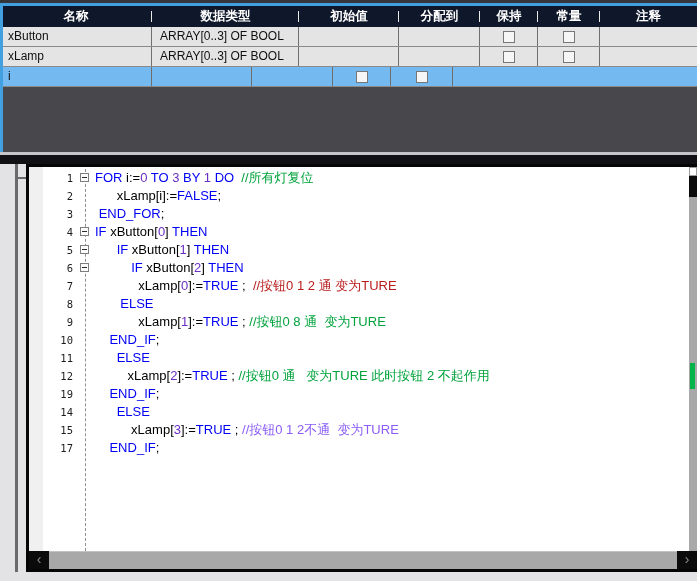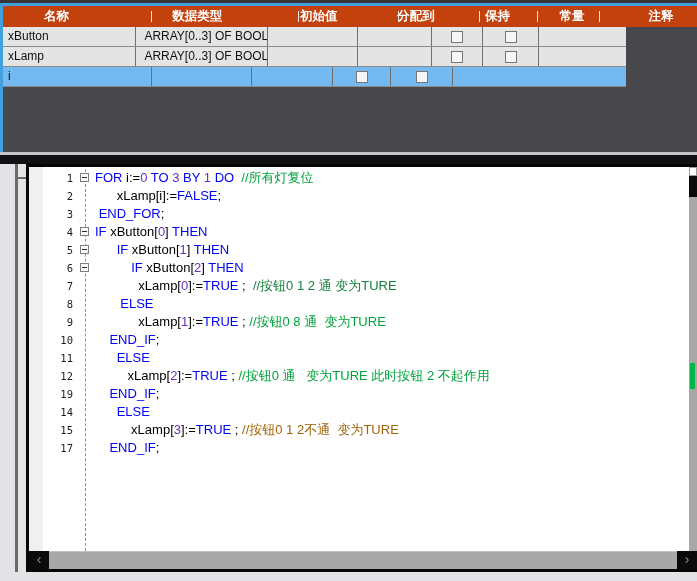--- a/index.html
+++ b/index.html
@@ -12,21 +12,21 @@
   .decl-table{position:absolute;left:0;top:0;width:697px;height:152px;background:#48484C;}
   .top-strip{position:absolute;left:0;top:0;width:697px;height:3px;background:#36363A;}
   .blue-top{position:absolute;left:0;top:3px;width:697px;height:3px;}
   .blue-left{position:absolute;left:0;top:3px;width:3px;height:149px;}
   .thead{position:absolute;left:0;top:6px;width:697px;height:21px;background:#3B3B3F;display:flex;}
   .th{
     box-sizing:border-box;height:21px;line-height:21px;text-align:center;
     color:#FFFFFF;font-size:12.5px;font-weight:600;overflow:hidden;white-space:nowrap;
   }
   .htick{position:absolute;top:5px;width:1px;height:11px;background:#E8E8E8;}
-  .tbody{position:absolute;left:0;top:27px;width:626px;}
+  .tbody{position:absolute;left:0;top:27px;width:697px;}
   .trow{display:flex;height:20px;background:#E4E4E4;border-bottom:1px solid #8A8A8A;box-sizing:border-box;}
   .trow.selected{background:#74B9EF;}
   .td{
     box-sizing:border-box;height:19px;line-height:19px;font-size:12px;color:#101010;
     padding-left:8px;border-right:1px solid #6F6F6F;overflow:hidden;white-space:nowrap;
   }
   .td:last-child{border-right:none;}
   .td.center{display:flex;align-items:center;justify-content:center;padding-left:0;}
   .checkbox{width:12px;height:12px;box-sizing:border-box;border:1px solid #777;background:#F6F6F6;}
   
@@ -63,21 +63,21 @@
   .hs-btn{flex:0 0 20px;height:18px;background:#0B0B0B;color:#8E8E8E;font-size:14px;line-height:17px;text-align:center;}
   .hs-track{flex:1 1 auto;background:#A8A8A8;border-top:1px solid #C2C2C2;}
 </style>
 </head>
 <body>
 
 <div class="screen">
 
   <div class="decl-table">
     <div class="top-strip"></div>
-    <div class="thead" style="background: #c2410c; gap: 30px;">
+    <div class="thead" style="background: #0f172a;">
         <div class="th" style="width: 152px;">名称</div>
         <div class="htick" style="left: 151px;"></div>
         <div class="th" style="width: 147px;">数据类型</div>
         <div class="htick" style="left: 298px;"></div>
         <div class="th" style="width: 100px;">初始值</div>
         <div class="htick" style="left: 398px;"></div>
         <div class="th" style="width: 81px;">分配到</div>
         <div class="htick" style="left: 479px;"></div>
         <div class="th" style="width: 58px;">保持</div>
         <div class="htick" style="left: 537px;"></div>
@@ -175,21 +175,21 @@
             <div class="cline">
               <span class="ln">6</span>
               <span class="foldc">
                 <span class="foldbox"></span>
               </span>
               <span class="codetxt"><span class="tk-p">          </span><span class="tk-k" style="color: rgb(0, 0, 245);">IF</span><span class="tk-p"> xButton[</span><span class="tk-n" style="color: rgb(106, 47, 196);">2</span><span class="tk-p">] </span><span class="tk-k" style="color: rgb(0, 0, 245);">THEN</span></span>
             </div>
             <div class="cline">
               <span class="ln">7</span>
               <span class="foldc"></span>
-              <span class="codetxt"><span class="tk-p">            xLamp[</span><span class="tk-n" style="color: rgb(106, 47, 196);">0</span><span class="tk-p">]:=</span><span class="tk-k" style="color: rgb(0, 0, 245);">TRUE</span><span class="tk-p"> ;  </span><span class="tk-c" style="color: #15803d;">//按钮0 1 2 通 变为TURE</span></span>
+              <span class="codetxt"><span class="tk-p">            xLamp[</span><span class="tk-n" style="color: rgb(106, 47, 196);">0</span><span class="tk-p">]:=</span><span class="tk-k" style="color: rgb(0, 0, 245);">TRUE</span><span class="tk-p"> ;  </span><span class="tk-c" style="color: #b91c1c;">//按钮0 1 2 通 变为TURE</span></span>
             </div>
             <div class="cline">
               <span class="ln">8</span>
               <span class="foldc"></span>
               <span class="codetxt"><span class="tk-p">       </span><span class="tk-k" style="color: rgb(0, 0, 245);">ELSE</span></span>
             </div>
             <div class="cline">
               <span class="ln">9</span>
               <span class="foldc"></span>
               <span class="codetxt"><span class="tk-p">            xLamp[</span><span class="tk-n" style="color: rgb(106, 47, 196);">1</span><span class="tk-p">]:=</span><span class="tk-k" style="color: rgb(0, 0, 245);">TRUE</span><span class="tk-p"> ; </span><span class="tk-c" style="color: rgb(0, 163, 60);">//按钮0 8 通  变为TURE</span></span>
@@ -215,21 +215,21 @@
               <span class="codetxt"><span class="tk-p">    </span><span class="tk-k" style="color: rgb(0, 0, 245);">END_IF</span><span class="tk-p">;</span></span>
             </div>
             <div class="cline">
               <span class="ln">14</span>
               <span class="foldc"></span>
               <span class="codetxt"><span class="tk-p">      </span><span class="tk-k" style="color: rgb(0, 0, 245);">ELSE</span></span>
             </div>
             <div class="cline">
               <span class="ln">15</span>
               <span class="foldc"></span>
-              <span class="codetxt"><span class="tk-p">          xLamp[</span><span class="tk-n" style="color: rgb(106, 47, 196);">3</span><span class="tk-p">]:=</span><span class="tk-k" style="color: rgb(0, 0, 245);">TRUE</span><span class="tk-p"> ; </span><span class="tk-c" style="color: #a16207;">//按钮0 1 2不通  变为TURE</span></span>
+              <span class="codetxt"><span class="tk-p">          xLamp[</span><span class="tk-n" style="color: rgb(106, 47, 196);">3</span><span class="tk-p">]:=</span><span class="tk-k" style="color: rgb(0, 0, 245);">TRUE</span><span class="tk-p"> ; </span><span class="tk-c" style="color: #8b5cf6;">//按钮0 1 2不通  变为TURE</span></span>
             </div>
             <div class="cline">
               <span class="ln">17</span>
               <span class="foldc"></span>
               <span class="codetxt"><span class="tk-p">    </span><span class="tk-k" style="color: rgb(0, 0, 245);">END_IF</span><span class="tk-p">;</span></span>
             </div>
           </div>
       </div>
 
       <div class="vscroll">

